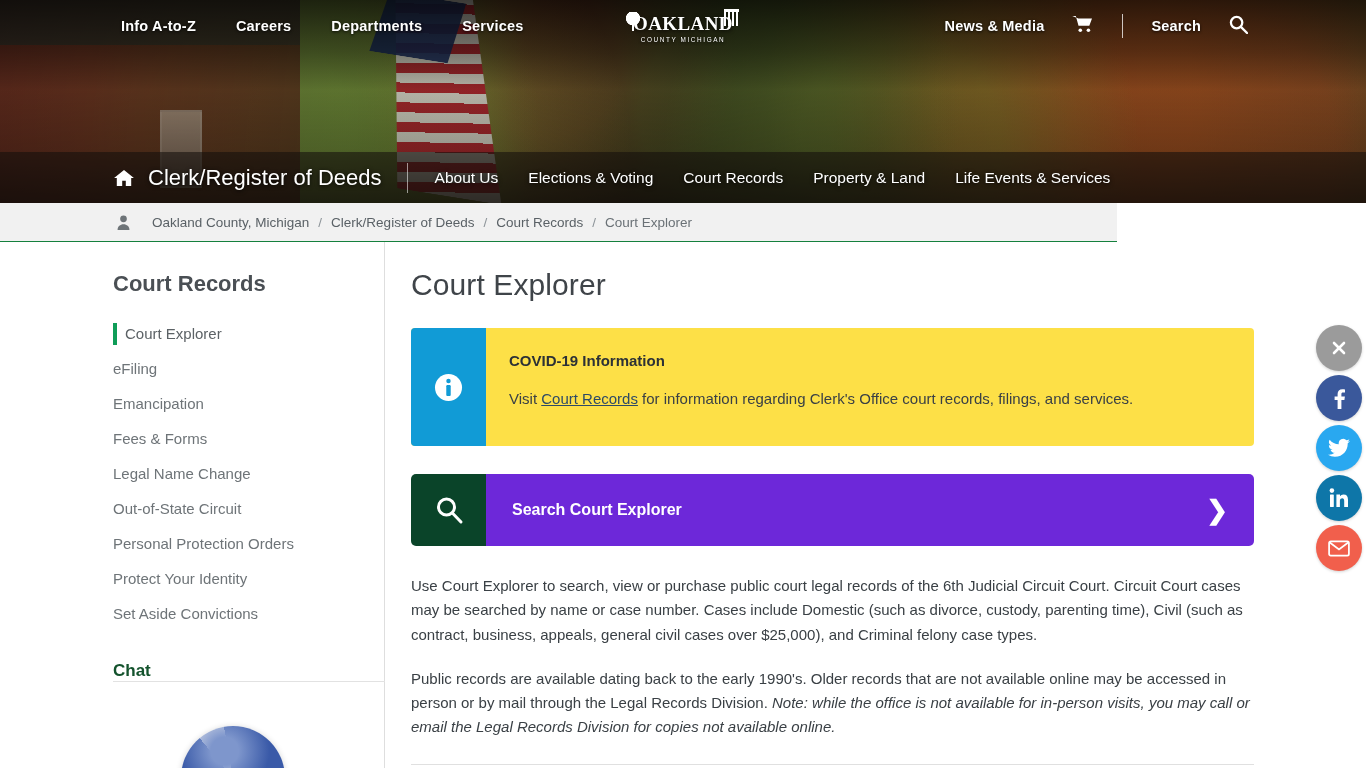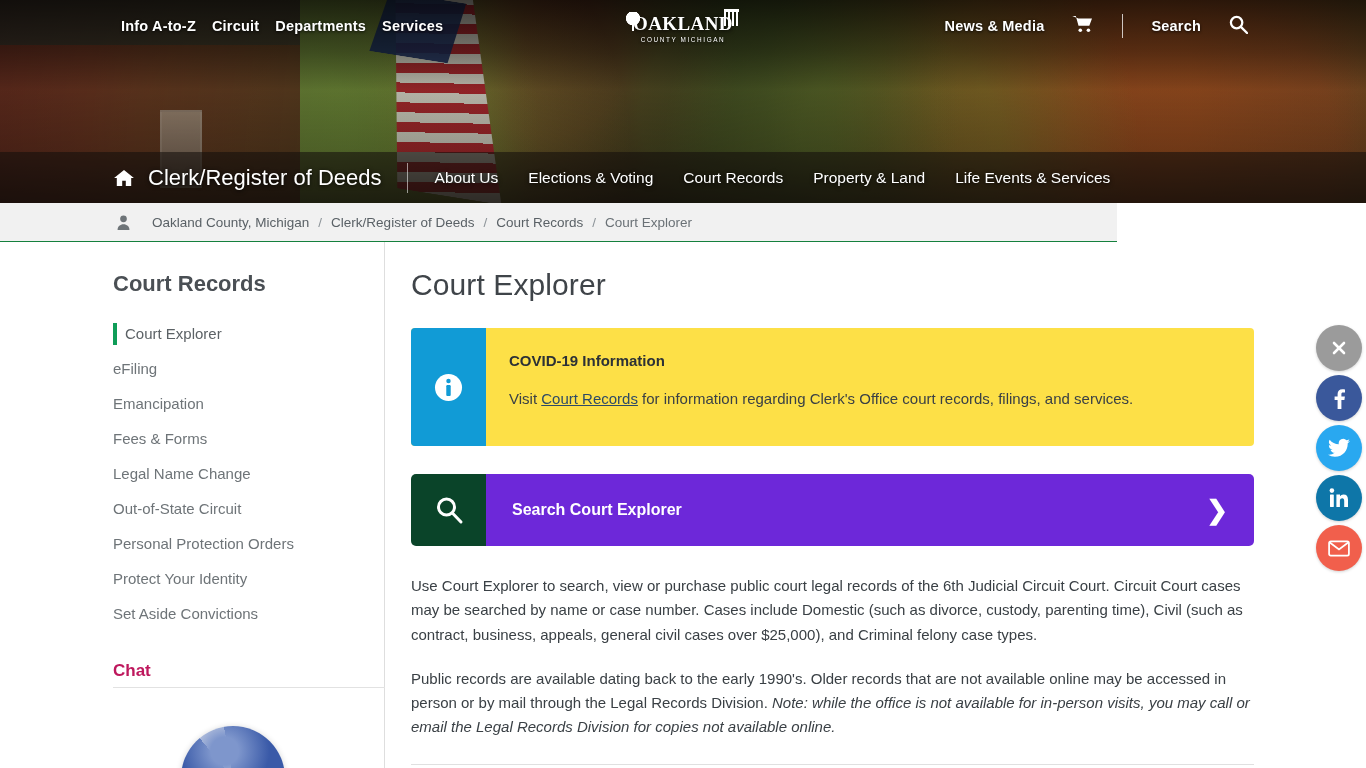--- a/index.html
+++ b/index.html
@@ -68,21 +68,21 @@
   .topnav {
     position: absolute; top: 0; left: 0; width: 1366px; height: 52px;
     display: flex; align-items: center; z-index: 6;
   }
   .topnav a, .topnav .tn-item {
     color: #ffffff; text-decoration: none;
     font-size: 14.5px; font-weight: bold; letter-spacing: .2px;
     text-shadow: 0 1px 3px rgba(0,0,0,.8);
     cursor: pointer; white-space: nowrap;
   }
-  .tn-left { display: flex; gap: 16px; margin-left: 121px; }
+  .tn-left { display: flex; gap: 40px; margin-left: 121px; }
   .tn-right { display: flex; align-items: center; gap: 28px; margin-left: auto; margin-right: 118px; }
   .tn-sep { width: 1px; height: 24px; background: rgba(255,255,255,.75); }
 
   .logo {
     position: absolute; left: 50%; top: 8px; transform: translateX(-50%);
     width: 120px; height: 40px; z-index: 7; cursor: pointer;
     display: flex; flex-direction: column; align-items: center; justify-content: center;
   }
   .logo-main {
     color: #fff; font-size: 19px; font-weight: bold; letter-spacing: .4px;
@@ -159,22 +159,22 @@
   .side-list a {
     display: block; color: #6e7478; font-size: 15px; text-decoration: none;
     padding: 8px 0 10px 0; cursor: pointer;
   }
   .side-list li.active a { color: #5c6266; padding-left: 12px; }
   .side-list li.active:before {
     content: ""; position: absolute; left: 0; top: 6px;
     width: 4px; height: 22px; background: #0f9d58;
   }
   .side-chat-h {
-    font-size: 17px; color: #be185d; font-weight: bold;
-    margin-top: 29px; padding-bottom: 6px; border-bottom: 1px solid #e2e2e2;
+    font-size: 17px; color: #14532d; font-weight: bold;
+    margin-top: 29px; padding-bottom: 0; border-bottom: 1px solid #e2e2e2;
     width: 272px;
   }
   .chat-orb {
     position: absolute; left: 181px; top: 484px;
     width: 104px; height: 104px; border-radius: 50%;
     background:
       radial-gradient(circle at 42% 24%, #7e96cc 0 14%, rgba(0,0,0,0) 45%),
       conic-gradient(from 210deg, #3a5aa8 0deg 110deg, #e9eaee 110deg 140deg, #3a5aa8 140deg 250deg, #d8dade 250deg 285deg, #3a5aa8 285deg 360deg);
     box-shadow: 0 1px 6px rgba(0,0,0,.18);
   }
@@ -254,21 +254,21 @@
   <div class="hero-photo"></div>
   <div class="hero-barn"></div>
   <div class="hero-window"></div>
   <div class="hero-flag"></div>
   <div class="hero-flag-canton"></div>
   <div class="hero-vignette"></div>
 
   <div class="topnav">
     <div class="tn-left">
       <a>Info A-to-Z</a>
-      <a>Circuit</a>
+      <a>Careers</a>
       <a>Departments</a>
       <a>Services</a>
     </div>
     <div class="tn-right">
       <a>News &amp; Media</a>
       <span style="cursor:pointer;">
         <svg width="22" height="18" viewBox="0 0 24 20" fill="#fff">
             <path d="M0 1h4l3 11h12l3-8H7"></path>
             <circle cx="9" cy="17" r="2"></circle>
             <circle cx="18" cy="17" r="2"></circle>

